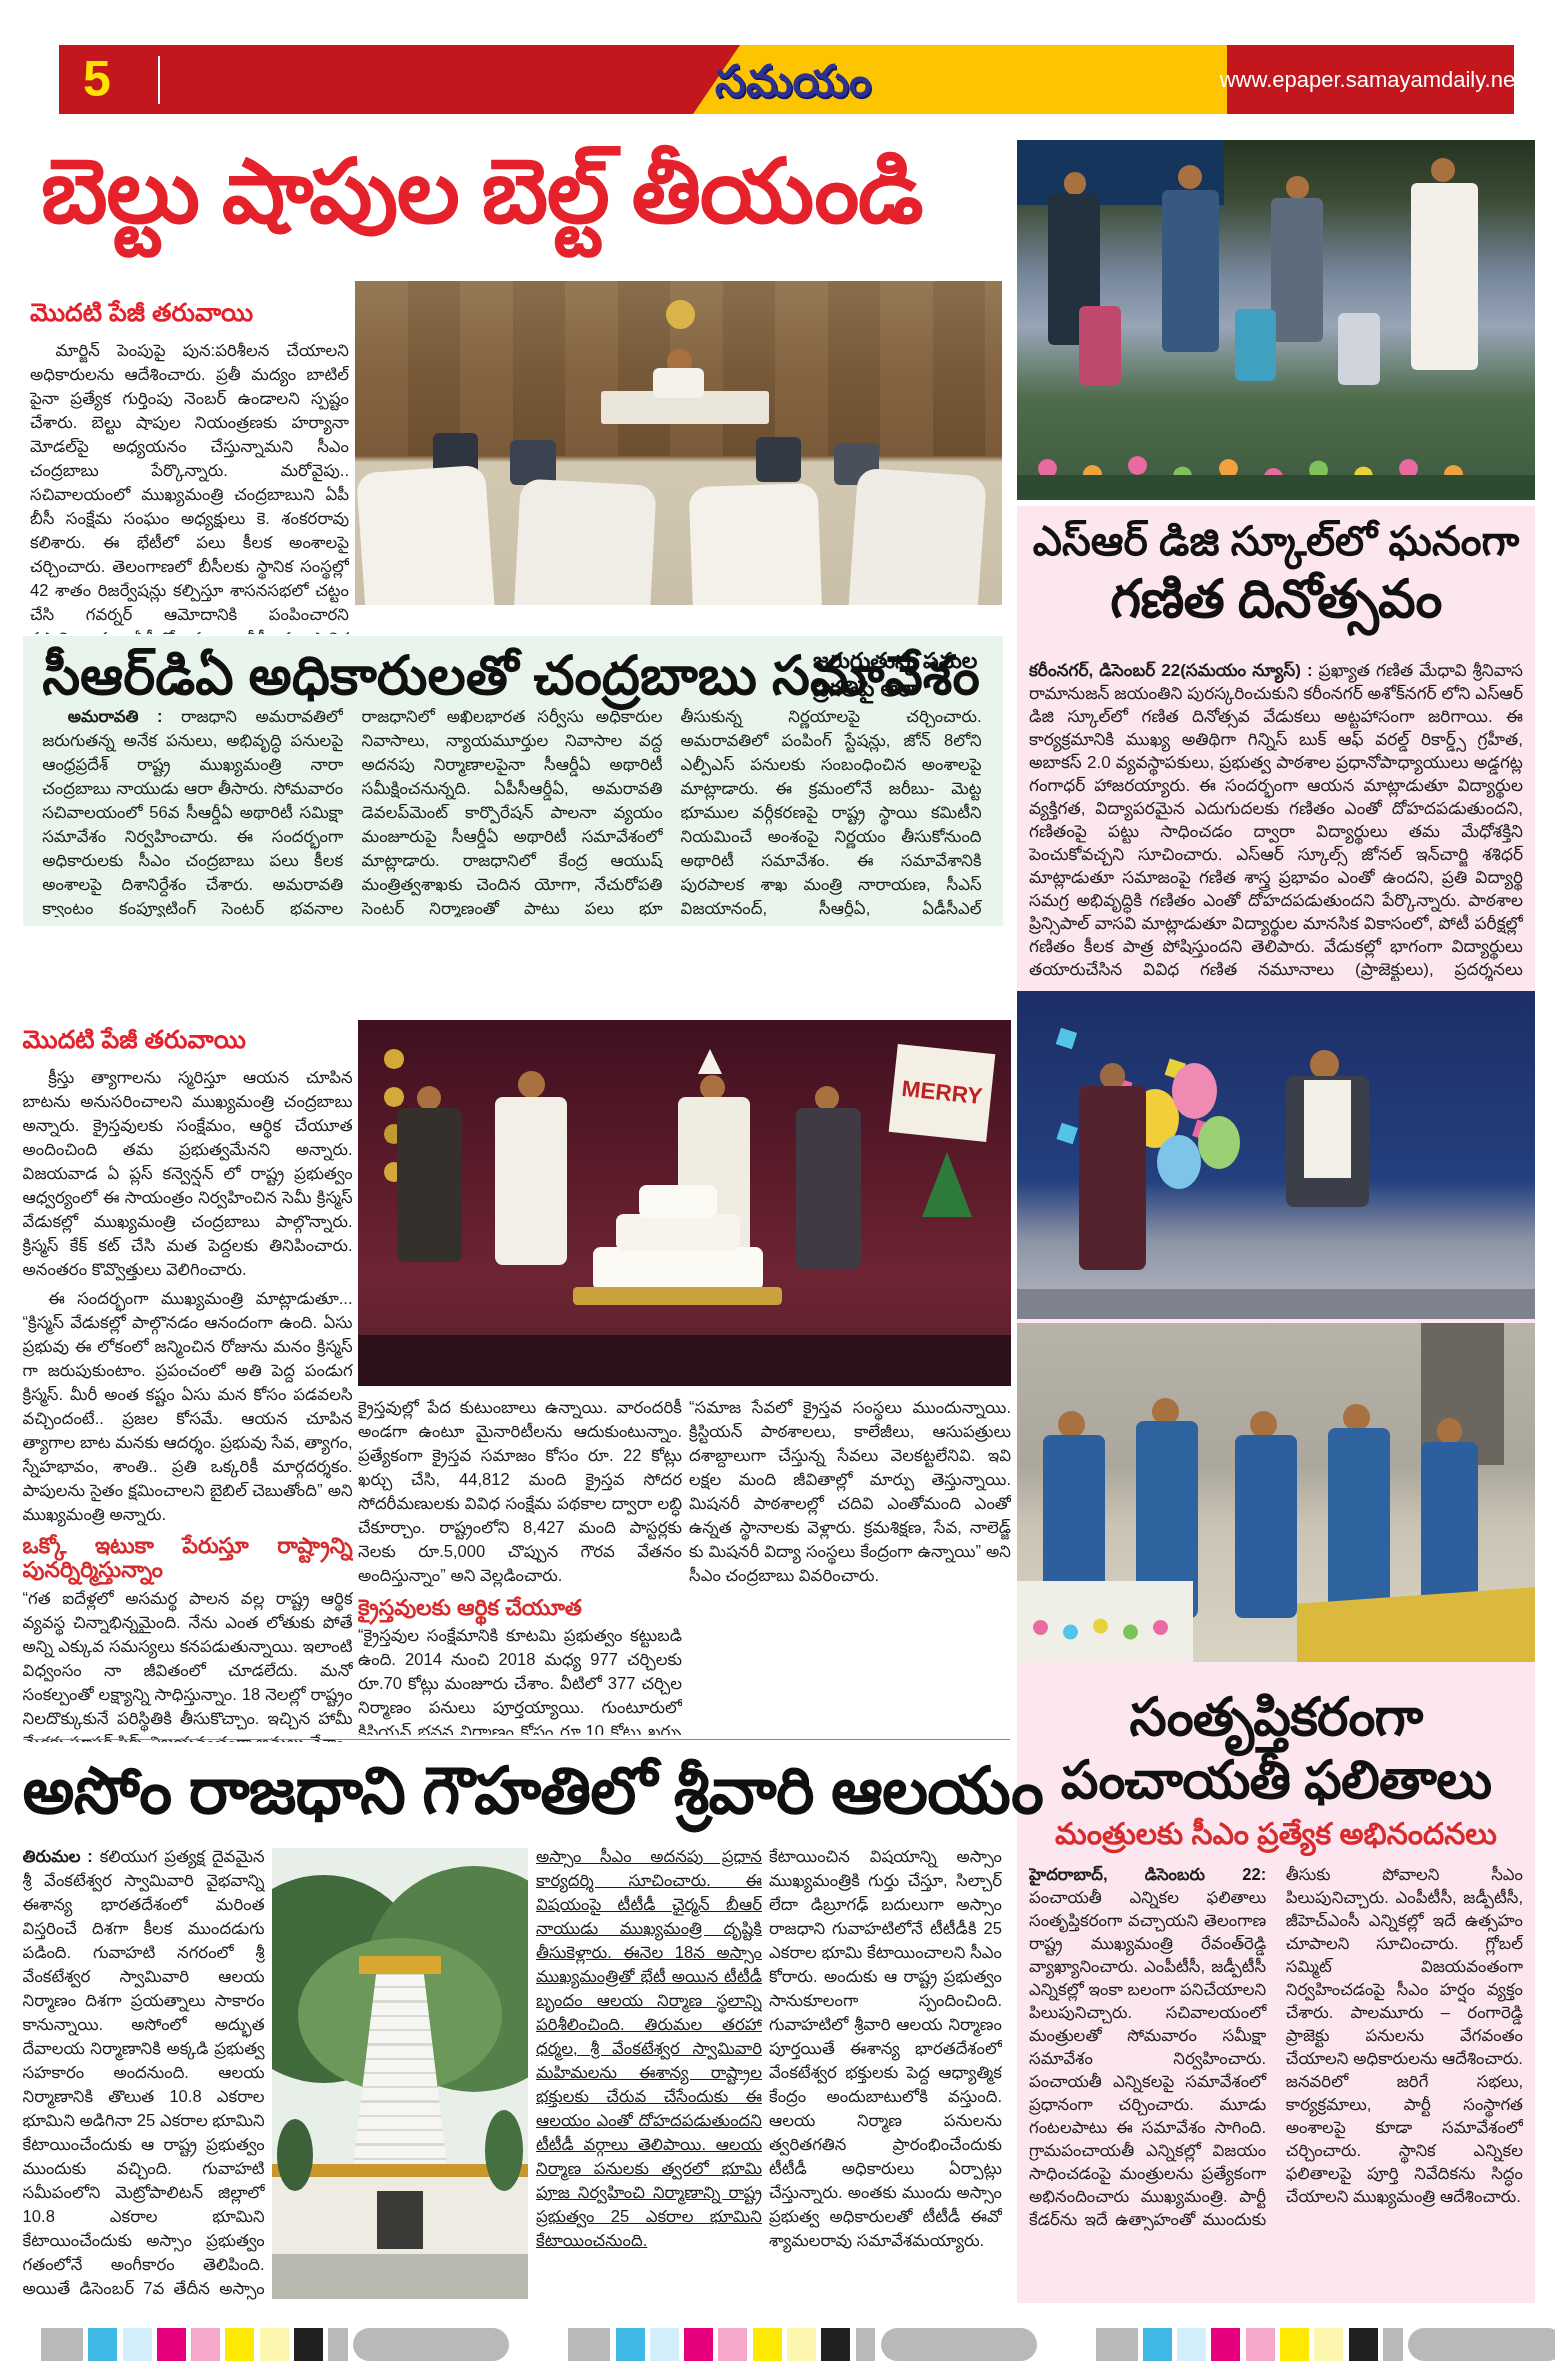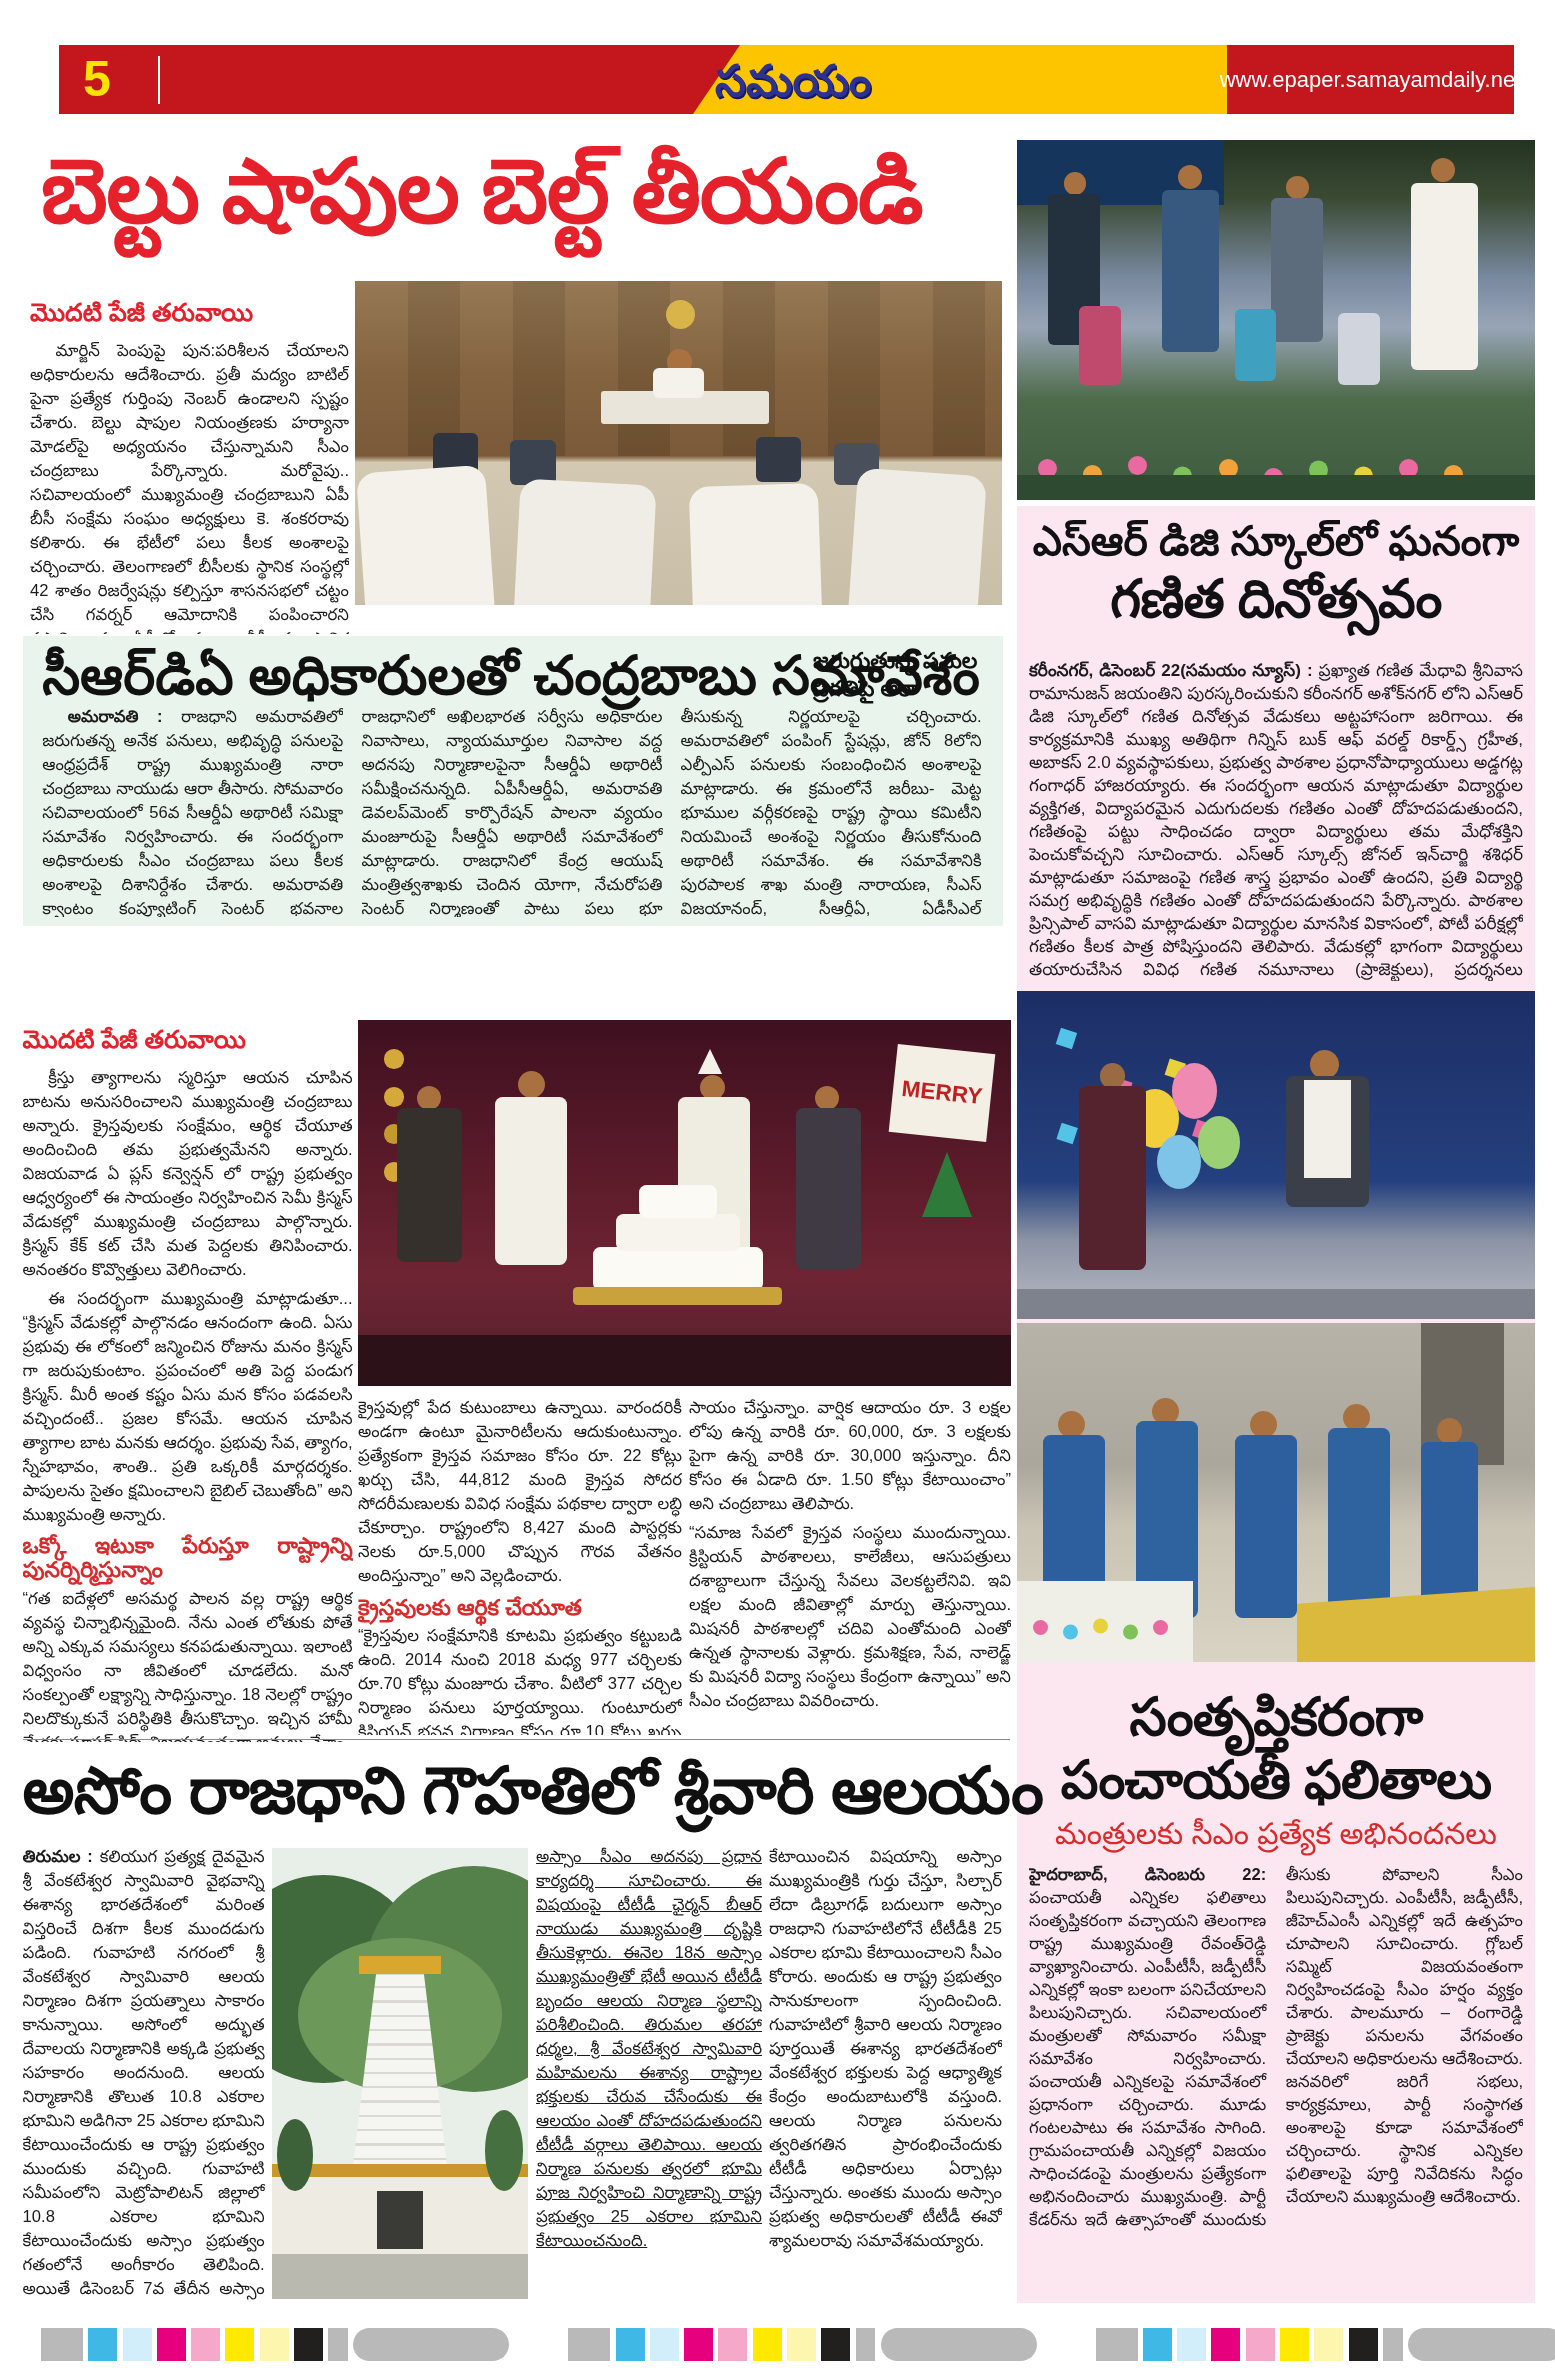--- a/index.html
+++ b/index.html
@@ -38,21 +38,21 @@
   
   .photo{position:absolute;overflow:hidden;background:#888;}
   .photo *{position:absolute;}
   .head{border-radius:50%;background:#a9713f;}
   
   #strip{position:absolute;left:41px;top:2328px;width:1499px;height:33px;display:flex;gap:59px;}
   .strip-group{display:flex;gap:5.3px;height:100%;}
   .strip-group div{height:100%;}
   
   .pan-h{position:absolute;width:100%;text-align:center;font-size:53px;font-weight:800;color:#111;letter-spacing:-0.8px;}
-  .pan-sub{position:absolute;width:100%;text-align:center;font-size:30px;font-weight:400;color:#d92b2b;}
+  .pan-sub{position:absolute;width:100%;text-align:center;font-size:30px;font-weight:700;color:#d92b2b;}
   .divider{position:absolute;left:22.6px;top:1739px;width:987px;border-top:1.5px solid #8a8a8a;}
   .h2-black{position:absolute;font-weight:800;color:#101010;white-space:nowrap;}
 </style>
 </head>
 <body>
 
 <div id="page">
 
   <div id="hdr">
     <div id="hdr-red"></div>
@@ -208,21 +208,20 @@
     <div style="left:0;bottom:0;width:100%;height:14%;background:#2c1218;"></div>
   </div>
 
   <div class="abs body-col" style="left:358px;top:1396px;width:324px;height:339px;">
     <p style="text-indent:0;">క్రైస్తవుల్లో పేద కుటుంబాలు ఉన్నాయి. వారందరికీ అండగా ఉంటూ మైనారిటీలను ఆదుకుంటున్నాం. ప్రత్యేకంగా క్రైస్తవ సమాజం కోసం రూ. 22 కోట్లు ఖర్చు చేసి, 44,812 మంది క్రైస్తవ సోదర సోదరీమణులకు వివిధ సంక్షేమ పథకాల ద్వారా లబ్ధి చేకూర్చాం. రాష్ట్రంలోని 8,427 మంది పాస్టర్లకు నెలకు రూ.5,000 చొప్పున గౌరవ వేతనం అందిస్తున్నాం” అని వెల్లడించారు.</p>
     <div class="red-sub">క్రైస్తవులకు ఆర్థిక చేయూత</div>
     <p style="text-indent:0;">“క్రైస్తవుల సంక్షేమానికి కూటమి ప్రభుత్వం కట్టుబడి ఉంది. 2014 నుంచి 2018 మధ్య 977 చర్చిలకు రూ.70 కోట్లు మంజూరు చేశాం. వీటిలో 377 చర్చిల నిర్మాణం పనులు పూర్తయ్యాయి. గుంటూరులో క్రిస్టియన్ భవన నిర్మాణం కోసం రూ.10 కోట్లు ఖర్చు చేశాం. మరిన్ని నిధులు విడుదల చేసి ఈ ఏడాది క్రిస్టియన్ భవనాన్ని పూర్తి చేసే బాధ్యత తీసుకుంటాం. జెరూసలేం యాత్రకు వెళ్లే క్రైస్తవ సోదర సోదరీమణులకు కూడా ఆర్థిక</p>
   </div>
 
   <div class="abs body-col" style="left:689px;top:1396px;width:322px;height:339px;">
-    <p style="text-indent:0;">సాయం చేస్తున్నాం. వార్షిక ఆదాయం రూ. 3 లక్షల లోపు ఉన్న వారికి రూ. 60,000, రూ. 3 లక్షలకు పైగా ఉన్న వారికి రూ. 30,000 ఇస్తున్నాం. దీని కోసం ఈ ఏడాది రూ. 1.50 కోట్లు కేటాయించాం” అని చంద్రబాబు తెలిపారు.</p>
     <p style="text-indent:0;">“సమాజ సేవలో క్రైస్తవ సంస్థలు ముందున్నాయి. క్రిస్టియన్ పాఠశాలలు, కాలేజీలు, ఆసుపత్రులు దశాబ్దాలుగా చేస్తున్న సేవలు వెలకట్టలేనివి. ఇవి లక్షల మంది జీవితాల్లో మార్పు తెస్తున్నాయి. మిషనరీ పాఠశాలల్లో చదివి ఎంతోమంది ఎంతో ఉన్నత స్థానాలకు వెళ్లారు. క్రమశిక్షణ, సేవ, నాలెడ్జ్ కు మిషనరీ విద్యా సంస్థలు కేంద్రంగా ఉన్నాయి” అని సీఎం చంద్రబాబు వివరించారు.</p>
   </div>
 
   <div class="divider"></div>
 
   <div class="h2-black" style="left:22.6px;top:1753px;font-size:65px;letter-spacing:-0.8px;">అసోం రాజధాని గౌహతిలో శ్రీవారి ఆలయం</div>
 
   <div class="abs body-col" style="left:22.6px;top:1845px;width:242px;height:456px;">
     <p style="text-indent:0;"><span class="dl">తిరుమల :</span> <span>కలియుగ ప్రత్యక్ష దైవమైన శ్రీ వేంకటేశ్వర స్వామివారి వైభవాన్ని ఈశాన్య భారతదేశంలో మరింత విస్తరించే దిశగా కీలక ముందడుగు పడింది. గువాహటి నగరంలో శ్రీ వేంకటేశ్వర స్వామివారి ఆలయ నిర్మాణం దిశగా ప్రయత్నాలు సాకారం కానున్నాయి. అసోంలో అద్భుత దేవాలయ నిర్మాణానికి అక్కడి ప్రభుత్వ సహకారం అందనుంది. ఆలయ నిర్మాణానికి తొలుత 10.8 ఎకరాల భూమిని అడిగినా 25 ఎకరాల భూమిని కేటాయించేందుకు ఆ రాష్ట్ర ప్రభుత్వం ముందుకు వచ్చింది. గువాహటి సమీపంలోని మెట్రోపాలిటన్ జిల్లాలో 10.8 ఎకరాల భూమిని కేటాయించేందుకు అస్సాం ప్రభుత్వం గతంలోనే అంగీకారం తెలిపింది. అయితే డిసెంబర్ 7వ తేదీన అస్సాం ప్రభుత్వ ప్రధాన కార్యదర్శితో టీటీడీ అధికారులు సమావేశం అయ్యారు.</span></p>
   </div>

